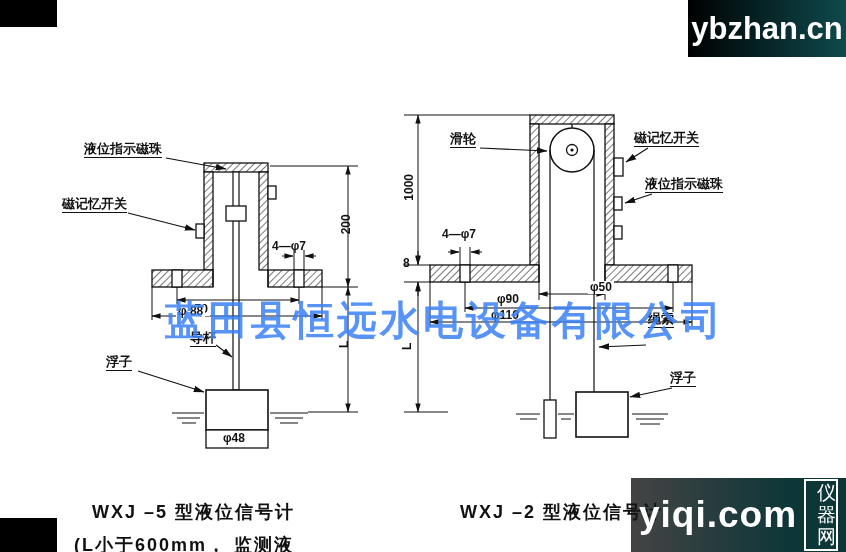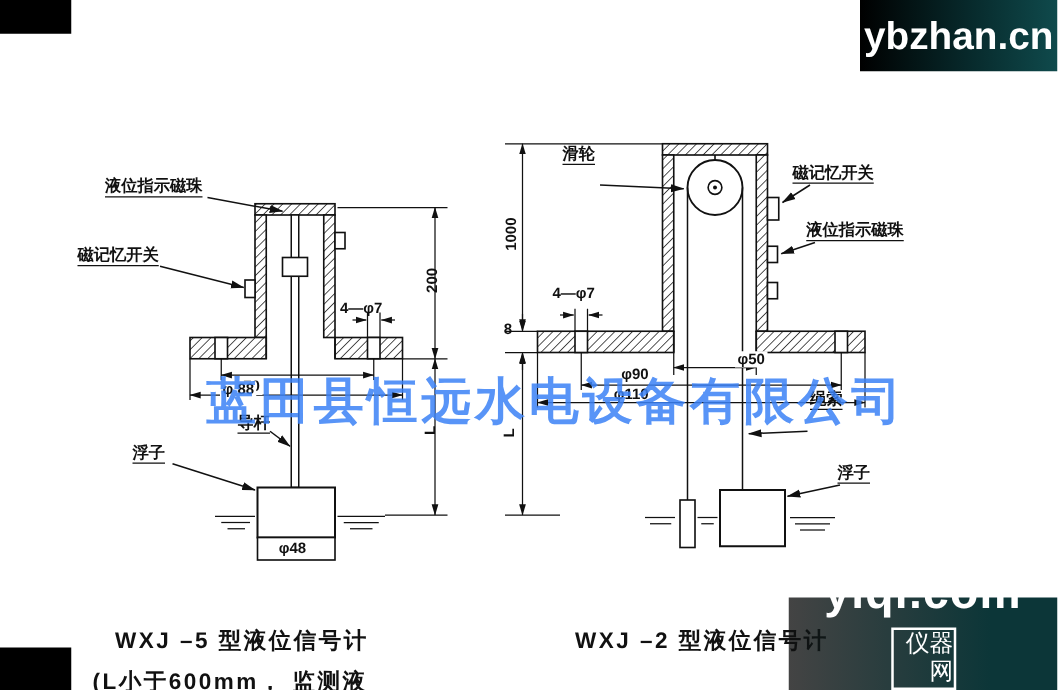--- a/index.html
+++ b/index.html
@@ -31,21 +31,21 @@
   .wm-tr {
     position:absolute; top:0; right:0; width:158px; height:57px; z-index:4;
     background:linear-gradient(90deg,#000 0%,#07292b 55%,#0f4a4c 100%);
     color:#fff; font-size:31px; font-weight:bold;
     display:flex; align-items:center; justify-content:center;text-align:center;
   }
   .wm-br {
     position:absolute; right:0; bottom:0; width:215px; height:74px; z-index:4;
     background:linear-gradient(90deg, rgba(15,15,15,.78) 0%, #0c3638 75%);
     color:#fff; display:flex; align-items:center; justify-content:flex-end;
-    gap:7px; padding:0 8px; box-sizing:border-box;flex-direction:column;
+    gap:7px; padding:0 8px; box-sizing:border-box;
   }
   .wm-br .site { font-size:37px; font-weight:bold; letter-spacing:1px; }
   .wm-br .badge {
     width:48px; font-size:19px; font-weight:normal; border:2px solid #fff;
     text-align:right; line-height:22px; padding:1px 0;
   }
   .blk-tl { position:absolute; left:0; top:0; width:57px; height:27px; background:#000; z-index:4; }
   .blk-bl { position:absolute; left:0; bottom:0; width:57px; height:34px; background:#000; z-index:4; }
 </style>
 </head>
@@ -207,21 +207,21 @@
   <span class="lbl ul" style="left:62px; top:197px">磁记忆开关</span>
   <span class="dim" style="left:272px; top:240px">4—φ7</span>
   <span class="dim bg" style="left:184px; top:303px">φ70</span>
   <span class="dim bg" style="left:176px; top:305px">φ 88</span>
   <span class="lbl ul" style="left:190px; top:331px">导杆</span>
   <span class="lbl ul" style="left:106px; top:355px">浮子</span>
   <span class="dim" style="left:223px; top:432px">φ48</span>
   <span class="dim vert" style="left:336px; top:218px">200</span>
   <span class="dim vert" style="left:341px; top:338px">L</span>
 
-  <span class="lbl ul" style="left:450px; top:116px">滑轮</span>
+  <span class="lbl ul" style="left:450px; top:132px">滑轮</span>
   <span class="lbl ul" style="left:634px; top:131px">磁记忆开关</span>
   <span class="lbl ul" style="left:645px; top:177px">液位指示磁珠</span>
   <span class="dim vert" style="left:396px; top:181px">1000</span>
   <span class="dim" style="left:403px; top:257px">8</span>
   <span class="dim" style="left:442px; top:228px">4—φ7</span>
   <span class="dim" style="left:497px; top:293px">φ90</span>
   <span class="dim" style="left:491px; top:309px">φ110</span>
   <span class="dim bg" style="left:588px; top:281px">φ50</span>
   <span class="lbl ul" style="left:648px; top:312px">绳索</span>
   <span class="lbl ul" style="left:670px; top:371px">浮子</span>

